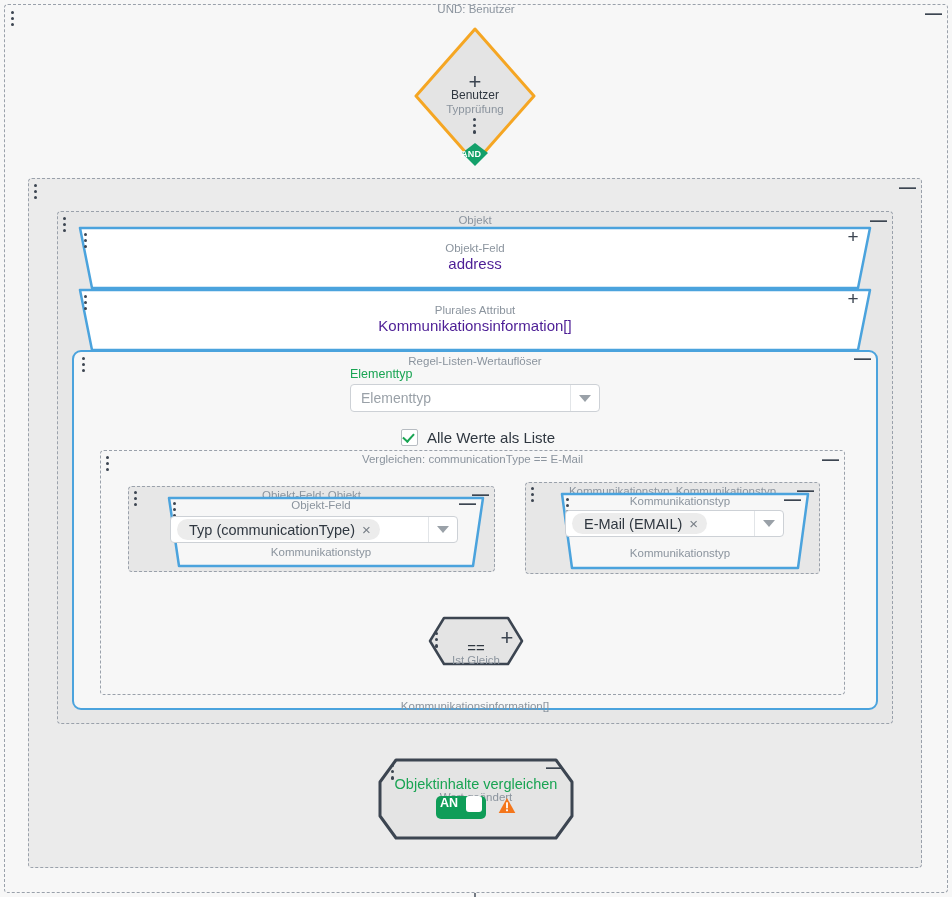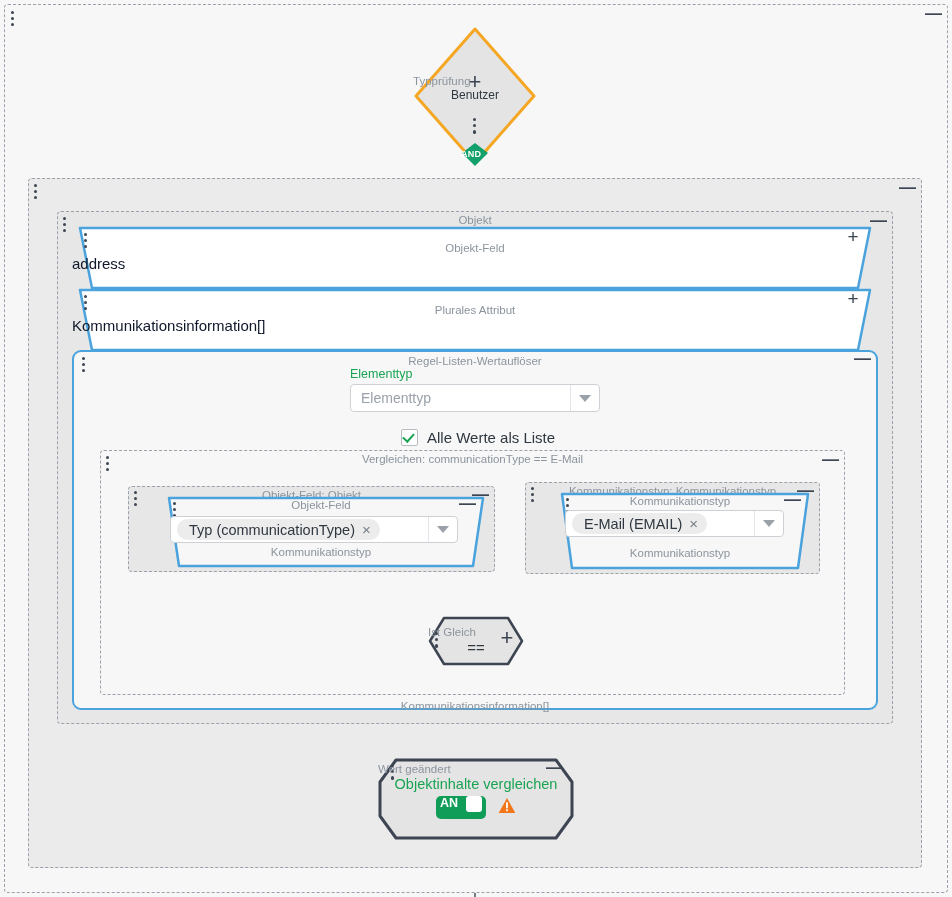--- a/index.html
+++ b/index.html
@@ -35,21 +35,21 @@
     position:absolute;width:14px;height:14px;
     font-size:17px;line-height:13px;text-align:center;color:#3c4551;
     font-family:"Liberation Sans",sans-serif;cursor:pointer;user-select:none;
   }
   .btn-min{font-weight:bold;}
 
   
   .trap{position:absolute;}
   .trap svg{position:absolute;left:0;top:0;}
   .trap .tlabel{position:absolute;left:0;right:0;text-align:center;font-size:11.5px;color:#8b949e;}
-  .trap .tvalue{position:absolute;left:0;right:0;text-align:left;font-size:15px;color:#0f172a;}
+  .trap .tvalue{position:absolute;left:0;right:0;text-align:center;font-size:15px;color:#4c1d95;}
 
   
   .bluepanel{position:absolute;border:2px solid #4ba3dd;border-radius:9px;background:#f7f7f7;box-sizing:border-box;}
 
   
   .fieldlabel{position:absolute;font-size:12.5px;color:#19a453;}
   .selbox{position:absolute;display:flex;align-items:center;border:1px solid #cdd1d6;border-radius:4px;background:#fff;box-sizing:border-box;}
   .selbox .seltext{flex:1;padding:0 10px;font-size:14px;color:#9aa1a8;white-space:nowrap;overflow:hidden;}
   .selbox .selarrow{width:29px;height:100%;border-left:1px solid #e2e5e8;display:flex;align-items:center;justify-content:center;box-sizing:border-box;}
   .selbox .selarrow:after{content:"";border-left:6px solid transparent;border-right:6px solid transparent;border-top:7px solid #9aa1a8;display:block;}
@@ -62,21 +62,21 @@
   .chipbox .selarrow:after{content:"";border-left:6px solid transparent;border-right:6px solid transparent;border-top:7px solid #9aa1a8;display:block;}
 
   .cbrow{position:absolute;display:flex;align-items:center;}
   .cbbox{width:15px;height:15px;border:1px solid #b7bcc2;border-radius:2px;background:#fff;position:relative;}
   .cbbox:after{content:"";position:absolute;left:3px;top:1px;width:5px;height:9px;border:solid #19a453;border-width:0 2.3px 2.3px 0;transform:rotate(42deg);}
   .cbtext{margin-left:9px;font-size:15px;color:#2f3740;}
 
   
   .node{position:absolute;}
   .node svg{position:absolute;left:0;top:0;}
-  .node .n-sub{position:absolute;left:0;right:0;font-size:11.5px;color:#8b949e;}
+  .node .n-sub{position:absolute;left:0;right:0;text-align:center;font-size:11.5px;color:#8b949e;margin-top:28px;}
   .node .n-main{position:absolute;left:0;right:0;text-align:center;font-size:12px;color:#2f3740;}
   .node .n-green{position:absolute;left:0;right:0;text-align:center;font-size:14.5px;color:#19a453;}
 
   .dots3v{position:absolute;width:5px;height:17px;}
   .dots3v i{display:block;width:3.2px;height:3.2px;border-radius:50%;background:#3c4551;margin-bottom:3px;}
 
   .andbadge{position:absolute;font-size:9px;font-weight:bold;color:#fff;letter-spacing:.3px;}
 
   
   .toggle{position:absolute;width:50px;height:23px;border-radius:5px;background:#0f9d58;display:flex;justify-content:space-between;padding:0 4px;box-sizing:border-box;}
@@ -129,20 +129,21 @@
   </svg>
 
   <div class="dframe lvl0" style="left:4px;top:4px;width:944px;height:889px;">
     <div class="handle" style="left:6px;top:6px;">
         <i></i>
         <i></i>
         <i></i>
       </div>
     <div class="btn-min" style="right:8px;top:2px;">—</div>
   </div>
+  <div class="frame-title" style="left:0;top:2px;width:952px;">UND: Benutzer</div>
 
   <div class="node" style="left:413px;top:26px;width:124px;height:140px;">
     <svg width="124" height="140" viewBox="0 0 124 140">
       <path d="M62,3 L121,70 L62,137 L3,70 Z" fill="#e4e4e4" stroke="#f5a623" stroke-width="3" stroke-linejoin="round"></path>
     </svg>
     <div class="n-main" style="top:43px;font-size:22px;color:#3c4551;">+</div>
     <div class="n-sub" style="top:49px;">Typprüfung</div>
     <div class="n-main" style="top:62px;">Benutzer</div>
     <div class="dots3v" style="left:60px;top:92px;">
         <i></i>

